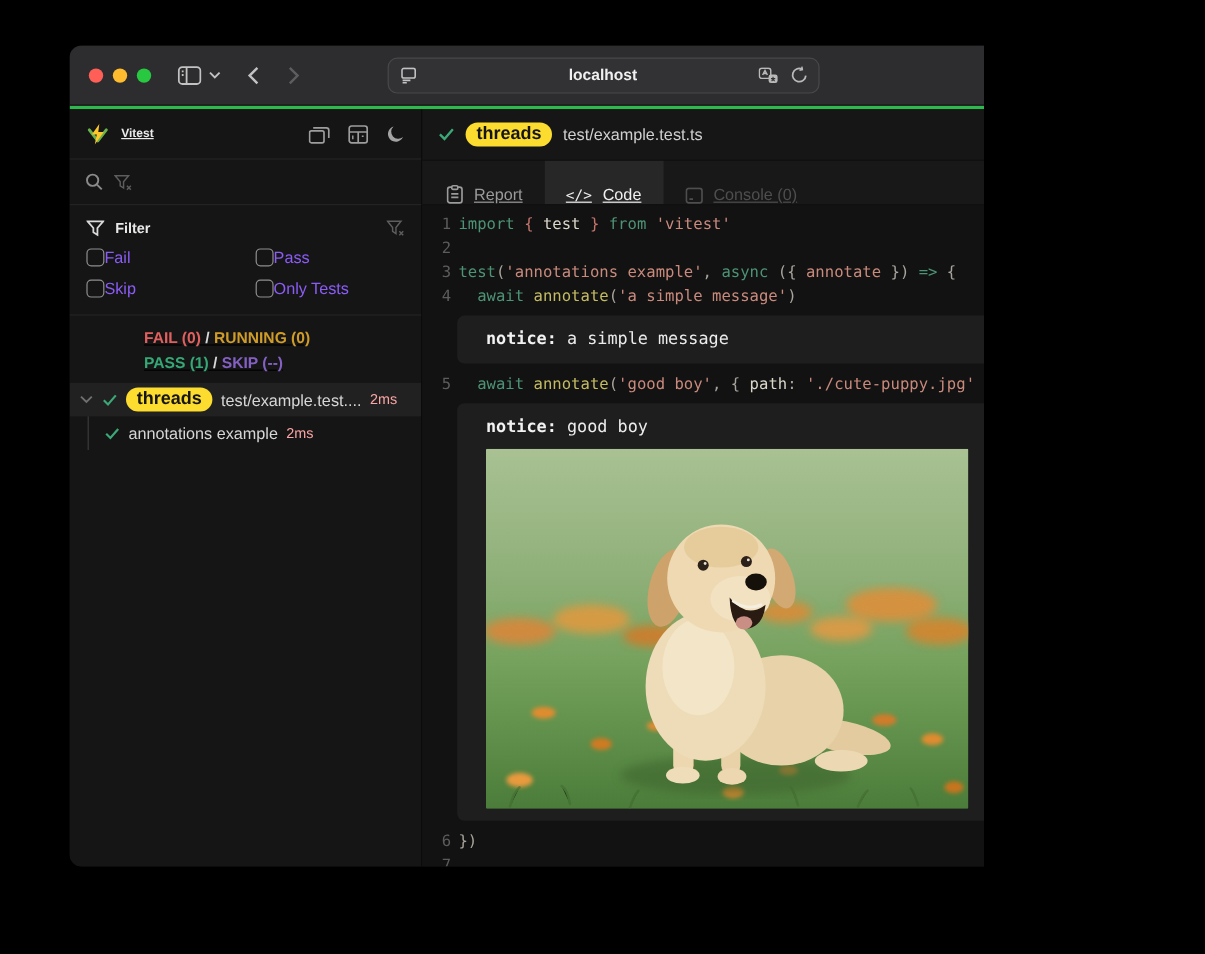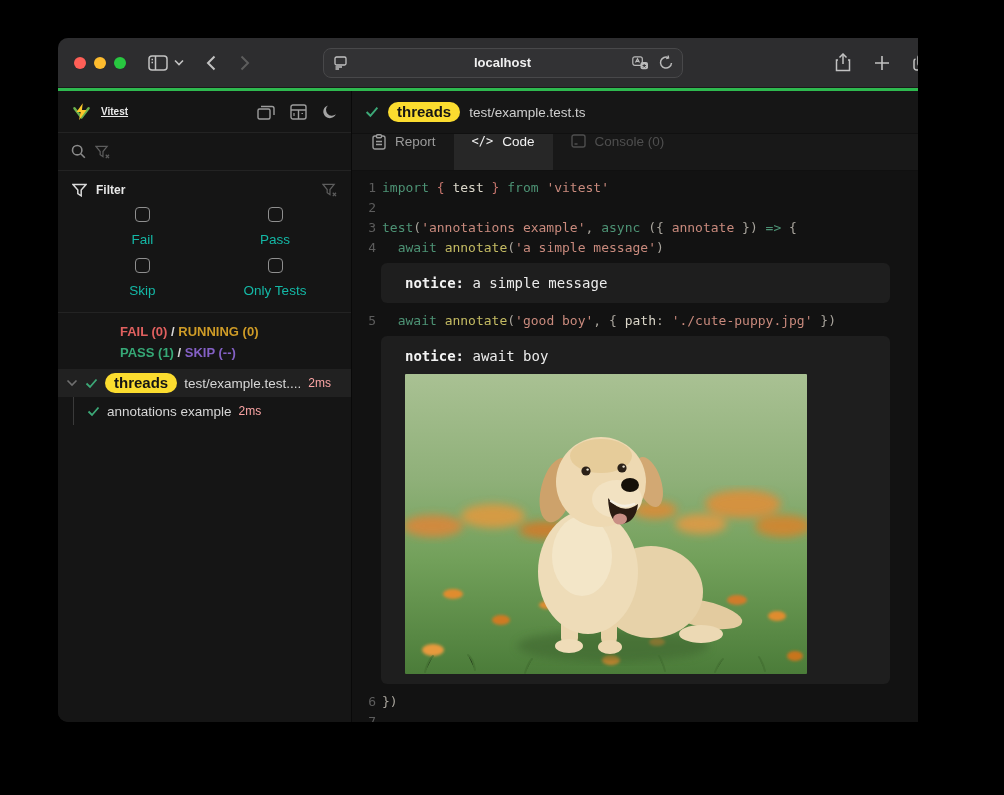--- a/index.html
+++ b/index.html
@@ -1,17 +1,17 @@
 <!DOCTYPE html>
 <html><head>
 <meta charset="utf-8">
 <style>
   * { margin:0; padding:0; box-sizing:border-box; }
   html,body { background:#000; }
-  .stage { position:relative; width:918px; height:795px; background:#000; overflow:hidden;
+  .stage { position:relative; width:820px; height:795px; background:#000; overflow:hidden;
            font-family:"Liberation Sans", sans-serif; }
   .window { position:absolute; left:58px; top:38px; width:889px; height:684px;
             background:#161616; border-radius:10px; overflow:hidden;
             display:flex; flex-direction:column; box-shadow:0 18px 50px rgba(0,0,0,.65); }
 
   
   .toolbar { flex:0 0 50px; background:#2d2d2f; border-bottom:1px solid #1a1a1a;
              display:flex; align-items:center; padding:0 16px; position:relative; }
   .lights { display:flex; gap:8px; }
   .tl { width:12px; height:12px; border-radius:50%; }
@@ -41,45 +41,45 @@
   .search-row { flex:0 0 38px; border-bottom:1px solid #232323; display:flex; align-items:center;
                 padding:0 13px; gap:9px; color:#8a8a8a; }
   .search-row input { flex:1; background:transparent; border:none; outline:none; color:#cfcfcf;
                       font-size:13px; font-family:"Liberation Sans", sans-serif; }
   .search-row input::placeholder { color:#5d5d5d; }
   .filter-sec { padding:12px 14px 14px; border-bottom:1px solid #232323; }
   .filter-head { display:flex; align-items:center; gap:9px; margin-bottom:10px; color:#d9d9d9; }
   .filter-title { font-size:12px; font-weight:700; color:#e8e8e8; }
   .fh-right { margin-left:auto; }
   .cb-grid { display:grid; grid-template-columns:141px 1fr; row-gap:11px; }
-  .cb { display:flex; align-items:center; gap:10px; color:#14b8a6; font-size:13.5px; cursor:default;flex-direction:column; }
+  .cb { display:flex; align-items:center; color:#8b5cf6; font-size:13.5px; cursor:default; }
   .box { width:15px; height:15px; border:1.5px solid #8f8f8f; border-radius:4px; background:transparent; flex:0 0 auto; }
 
-  .status { padding:8px 0 4px 62px; font-size:13px; font-weight:700; line-height:21px; }
+  .status { padding:8px 0 4px 62px; font-size:13px; font-weight:700; line-height:21px;text-decoration:underline; }
   .st-fail { color:#e0605f; } .st-running { color:#cf9c27; }
   .st-pass { color:#36a876; } .st-skip { color:#8460c5;margin-top:40px; }
   .st-sep { color:#d8d8d8; }
 
   .tree { flex:1; padding-top:2px; overflow:hidden; }
   .trow { height:28px; display:flex; align-items:center; gap:7px; padding:0 8px; font-size:13.5px;
           color:#d6d6d6; cursor:default; }
   .trow.sel { background:#212121; }
   .guide { width:1px; height:28px; background:#3a3a3a; margin:0 6px 0 7px; flex:0 0 auto; }
   .badge { background:#fbdc2f; color:#151515; border-radius:999px; padding:2px 9px 3px;
            font-size:15px; font-weight:600; line-height:1; flex:0 0 auto; }
   .t-label { white-space:nowrap; overflow:hidden; }
   .t-time { color:#fca5a5; font-size:12px; }
 
   
   .main { flex:1; display:flex; flex-direction:column; background:#161616; min-width:0; }
   .file-header { flex:0 0 42px; display:flex; align-items:center; gap:9px; padding:0 13px; }
   .file-path { color:#cfcfcf; font-size:13.5px; }
   .tabs { flex:0 0 38px; background:#181818; border-top:1px solid #101010; border-bottom:1px solid #101010;
           display:flex; align-items:stretch; padding-left:2px; }
-  .tab { display:flex; align-items:flex-start; gap:9px; padding:0 18px; font-size:13.5px; color:#9b9b9b; cursor:default; }
+  .tab { display:flex; align-items:flex-end; gap:9px; padding:0 18px; font-size:13.5px; color:#9b9b9b; cursor:default;text-decoration:underline; }
   .tab.active { background:#272727; color:#f0f0f0; }
   .tab.disabled { color:#4e4e4e; }
   .tab .code-glyph { font-family:"DejaVu Sans Mono", monospace; font-size:12px; }
 
   .codewrap { flex:1; background:#121212; font-family:"DejaVu Sans Mono", monospace; font-size:13px;
               padding-top:7px; position:relative; overflow:hidden; }
   .cl { display:flex; line-height:20px; white-space:pre; }
   .ln { width:24px; flex:0 0 24px; text-align:right; color:#5c5c5c; margin-right:6px; }
   .tk-kw { color:#4d9375; } .tk-str { color:#c98a7d; } .tk-fn { color:#c4bb63; }
   .tk-pa { color:#a8a49c; } .tk-pl { color:#dbd7ca; } .tk-br { color:#c4746c; }
@@ -366,21 +366,21 @@
             <b>notice:</b>
             <span>a simple message</span>
           </div>
 
           <div>
               <div class="cl"><span class="ln">5</span><span class="lc"><span class="tk-pl">  </span><span class="tk-kw">await</span><span class="tk-pl"> </span><span class="tk-fn">annotate</span><span class="tk-pa">(</span><span class="tk-str">'good boy'</span><span class="tk-pa">,</span><span class="tk-pl"> </span><span class="tk-pa">{</span><span class="tk-pl"> </span><span class="tk-pl">path</span><span class="tk-pa">:</span><span class="tk-pl"> </span><span class="tk-str">'./cute-puppy.jpg'</span><span class="tk-pl"> </span><span class="tk-pa">}</span><span class="tk-pa">)</span></span></div>
             </div>
 
           <div class="notice">
             <b>notice:</b>
-            <span>await boy</span>
+            <span>good boy</span>
 
             
             <svg class="puppy" viewBox="0 0 402 300" preserveAspectRatio="none">
               <defs>
                 <linearGradient id="grass" x1="0" y1="0" x2="0" y2="1">
                   <stop offset="0" stop-color="#a9c193"></stop>
                   <stop offset="0.35" stop-color="#8fb079"></stop>
                   <stop offset="0.62" stop-color="#72a05a"></stop>
                   <stop offset="1" stop-color="#4b7c39"></stop>
                 </linearGradient>

